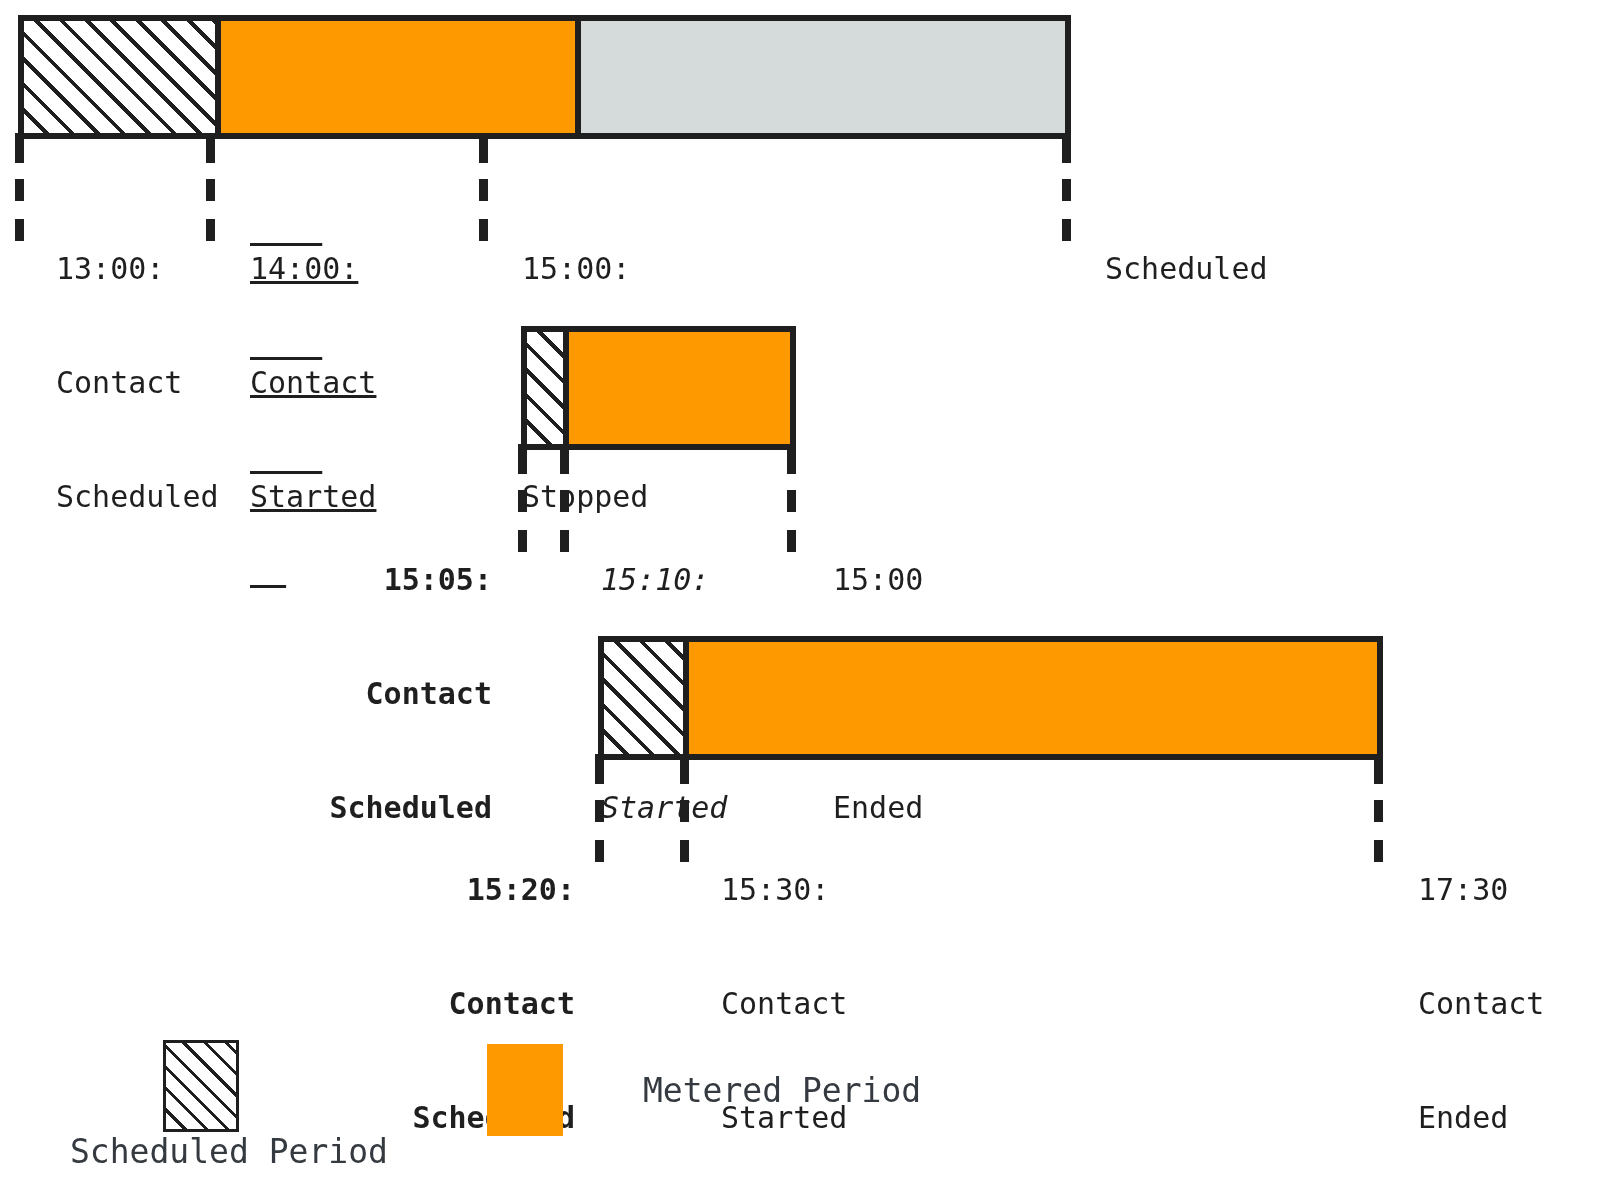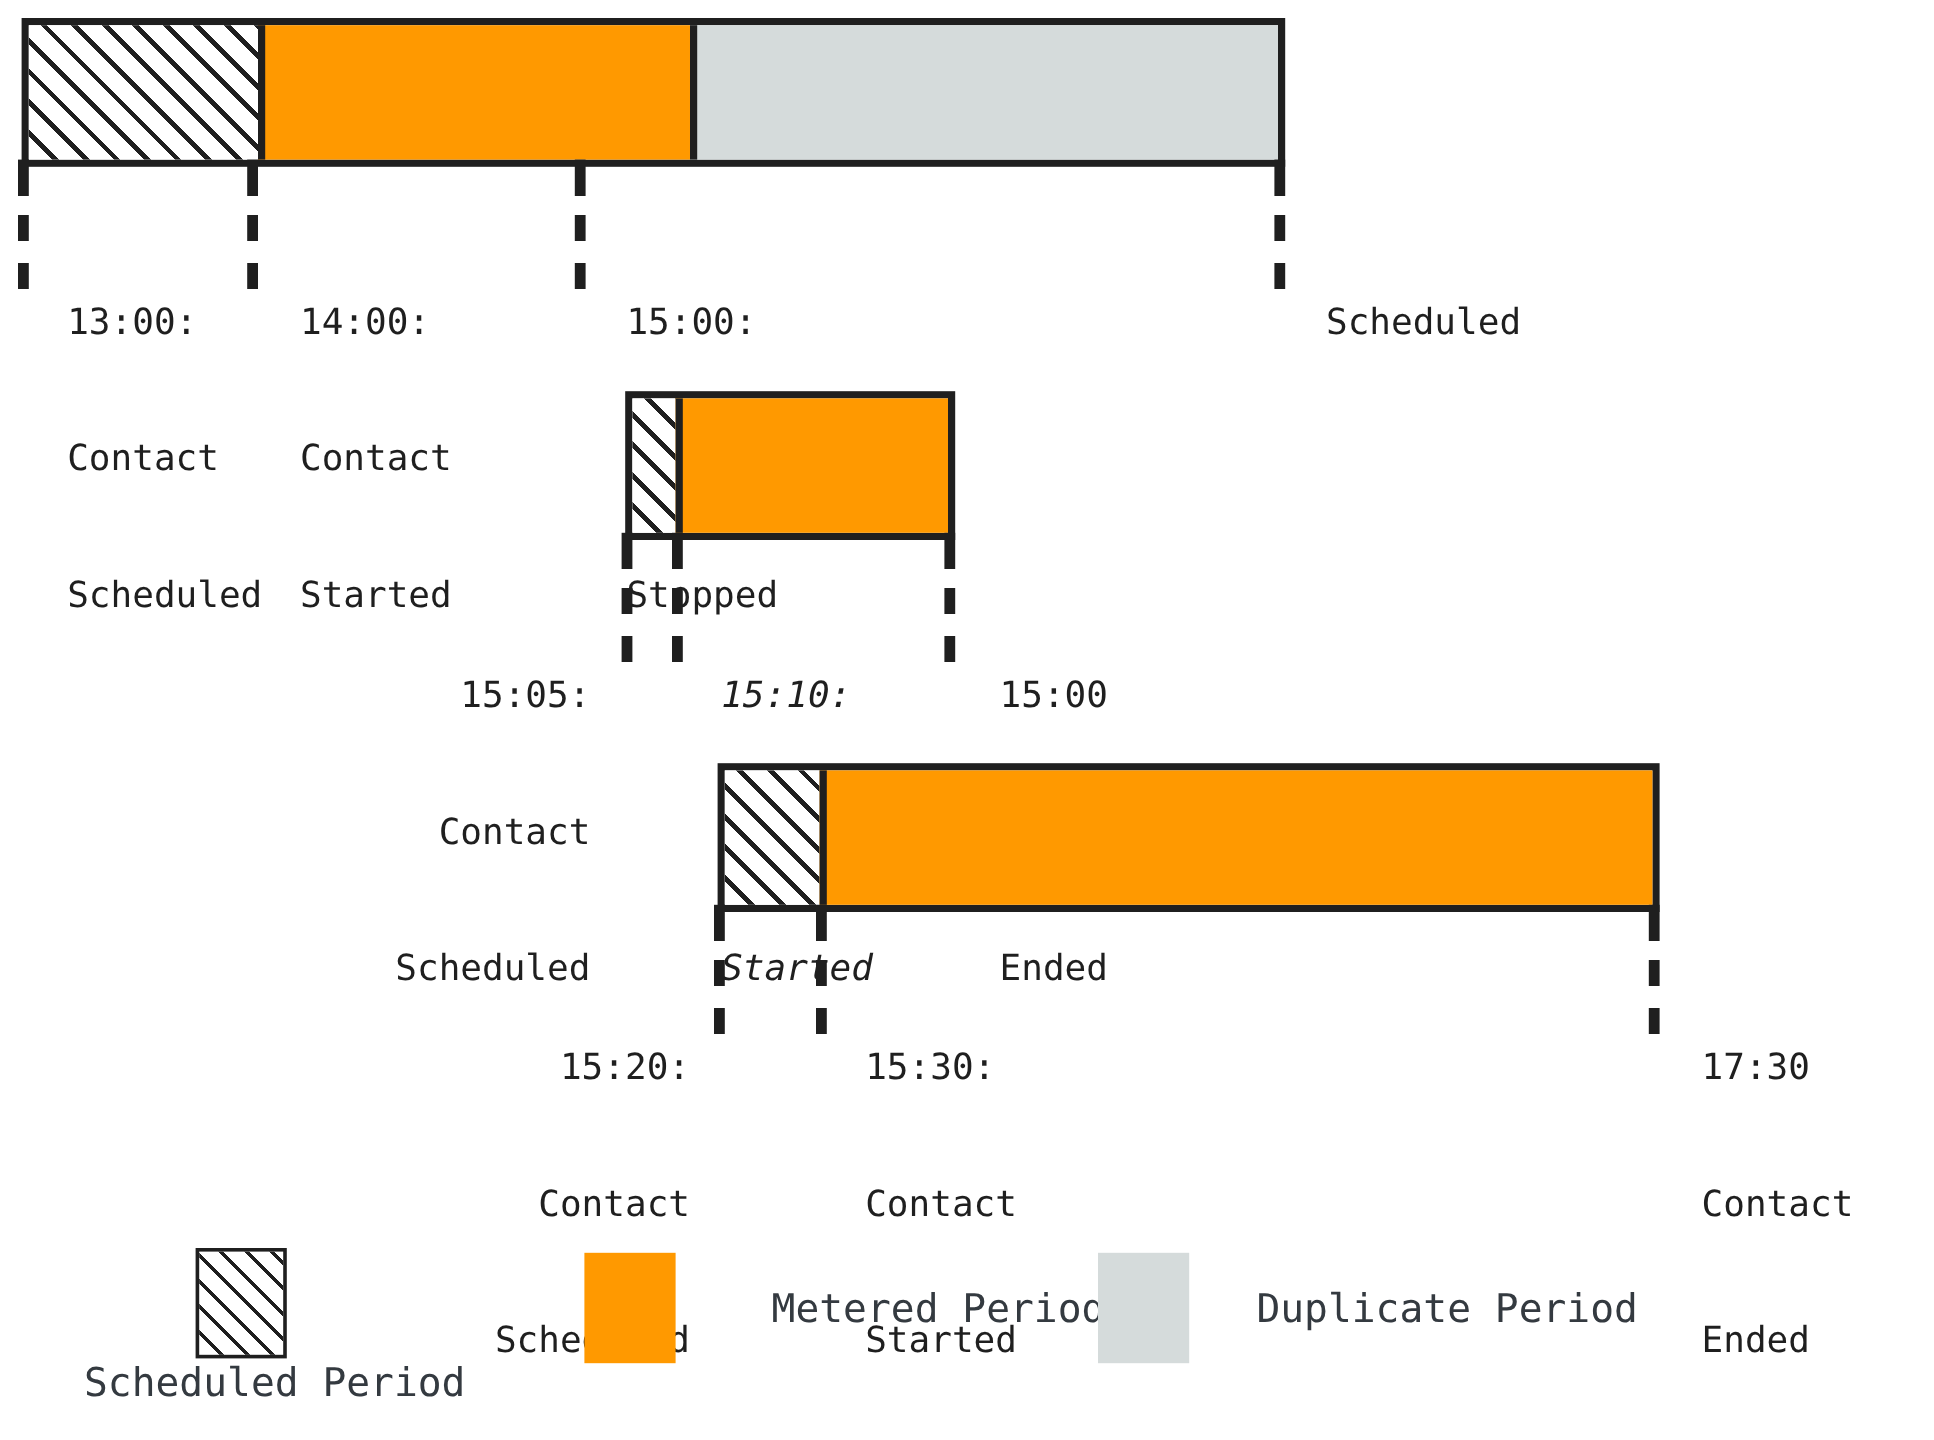--- a/index.html
+++ b/index.html
@@ -69,21 +69,21 @@
   
   .label {
     position: absolute;
     font-family: "DejaVu Sans Mono", "Liberation Mono", monospace;
     font-size: 30px;
     line-height: 38px;
     color: #1f1f1f;
     white-space: pre;
     letter-spacing: 0px;
   }
-  .label.right { text-align: right; }
+  .label.right { text-align: right; font-weight: bold; }
 
   
   #legend {
     position: absolute;
     left: 0;
     top: 1040px;
     width: 1612px;
     height: 120px;
   }
   .legend-item {
@@ -135,21 +135,21 @@
   <div class="tick" style="left:206px; top:133px; height:108px;"></div>
   <div class="tick" style="left:479px; top:133px; height:108px;"></div>
   <div class="tick" style="left:1062px;top:133px; height:108px;"></div>
 
   <div class="label" style="left:56px; top:174px; width:200px;">
     <div>13:00:</div>
     <div>Contact</div>
     <div>Scheduled</div>
   </div>
 
-  <div class="label" style="left:250px; top:174px; width:200px;">
+  <div class="label" style="left:250px; top:174px; width:200px;text-decoration:underline;">
     <div>14:00:</div>
     <div>Contact</div>
     <div>Started</div>
   </div>
 
   <div class="label" style="left:522px; top:174px; width:220px;">
     <div>15:00:</div>
     <div>Contact</div>
     <div>Stopped</div>
   </div>
@@ -217,20 +217,16 @@
     <div class="legend-item" style="left:14px; top:0;flex-direction:column;">
       <div class="swatch scheduled"></div>
       <div class="legend-text">Scheduled Period</div>
     </div>
 
     <div class="legend-item" style="left:487px; top:0;gap:24px;">
       <div class="swatch metered"></div>
       <div class="legend-text">Metered Period</div>
     </div>
 
-    <div class="legend-item" style="left:915px; top:0;">
-      <div class="swatch duplicate"></div>
-      <div class="legend-text">Duplicate Period</div>
-    </div>
 
   </div>
 
 </div>
 
 </body></html>

